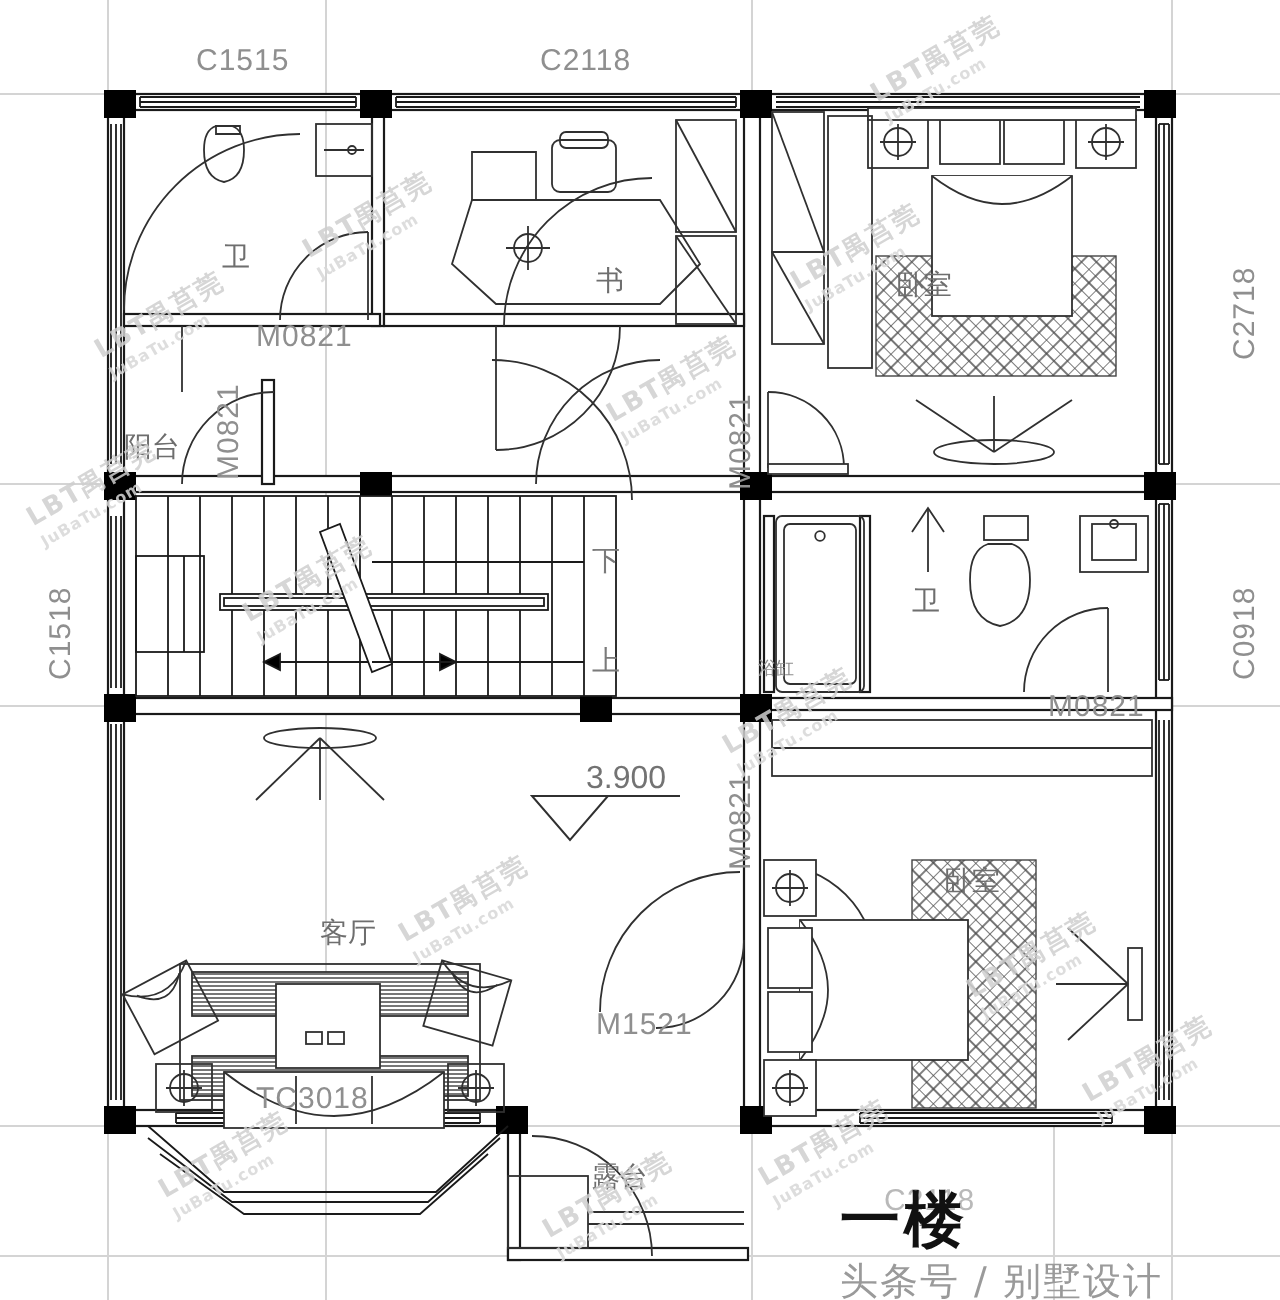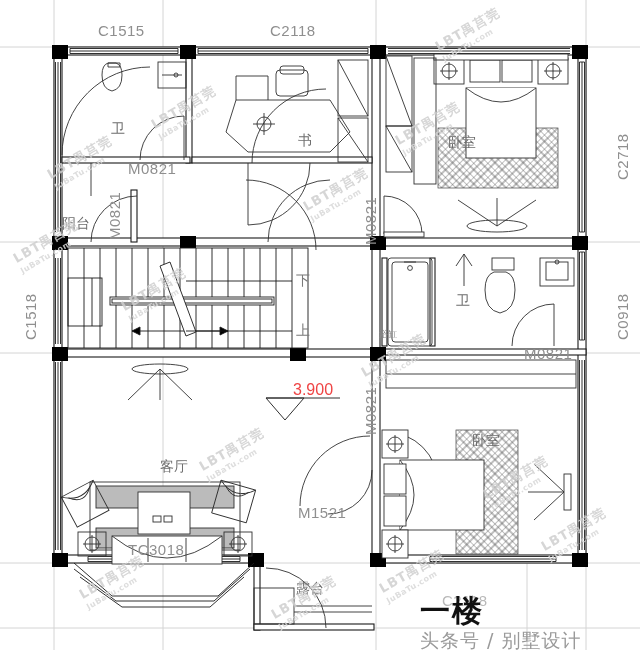--- a/index.html
+++ b/index.html
@@ -15,21 +15,21 @@
     position:absolute;
     color:#8c8c8c;
     font-family:"Liberation Sans","DejaVu Sans",sans-serif;
     white-space:nowrap;
     pointer-events:none;
   }
   .lbl.code{font-size:15px;letter-spacing:.5px;color:#8f8f8f;}
   .lbl.room{font-size:14px;color:#6e6e6e;font-family:"DejaVu Sans",sans-serif;}
   .lbl.small{font-size:9px;color:#8f8f8f;font-family:"DejaVu Sans",sans-serif;}
   .lbl.dir{font-size:14px;color:#7a7a7a;font-family:"DejaVu Sans",sans-serif;}
-  .lbl.elev{font-size:16px;color:#ef4444;}
+  .lbl.elev{font-size:16px;color:#737373;}
   .rot90{transform:rotate(-90deg);transform-origin:left top;}
 
   
   .wm{
     position:absolute;pointer-events:none;user-select:none;
     color:#cfcfcf;font-family:"DejaVu Sans",sans-serif;
     font-weight:bold;white-space:nowrap;opacity:.85;
   }
   .wm .l1{font-size:13px;letter-spacing:1px;}
   .wm .l2{font-size:8px;letter-spacing:.5px;color:#d8d8d8;}

